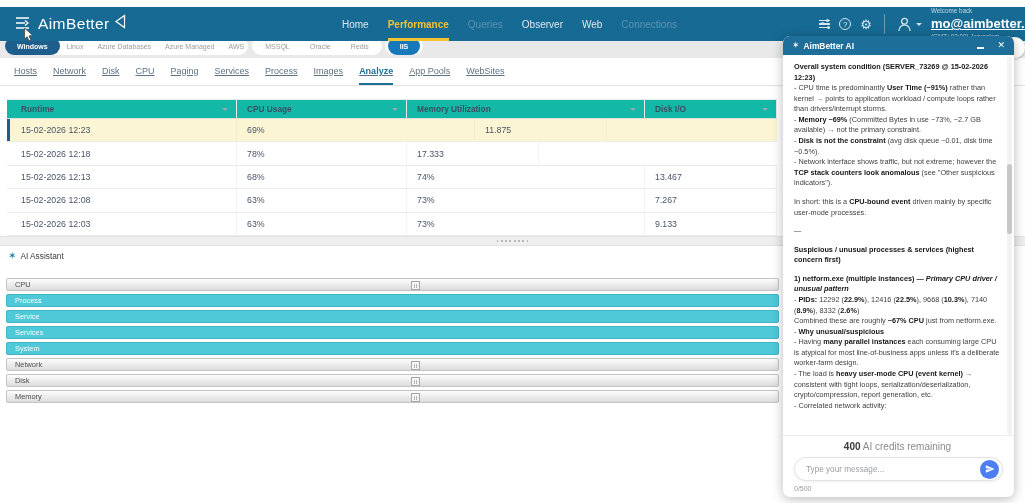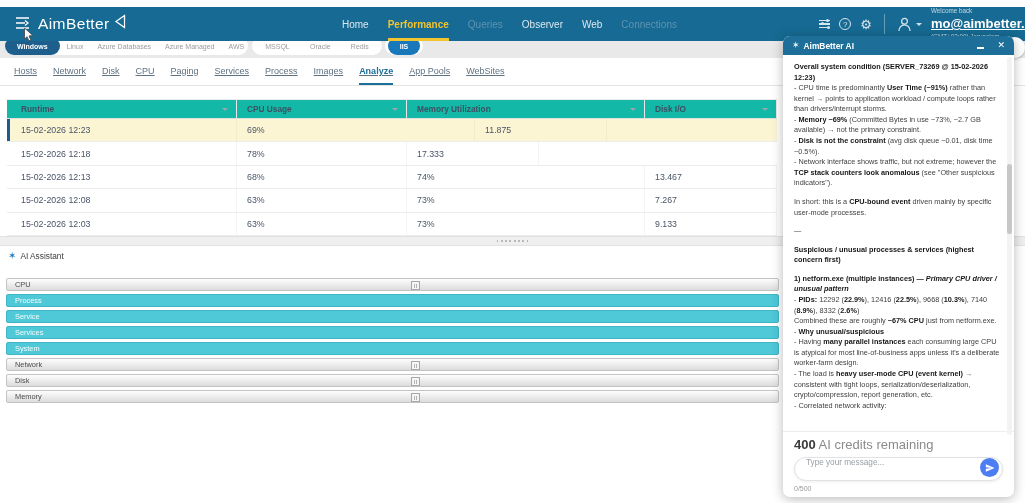--- a/index.html
+++ b/index.html
@@ -121,24 +121,24 @@
   .ai-panel-body { flex:1; overflow:hidden; padding:7px 14px 2px 11px; font-size:7.3px;
     line-height:1.45; color:#3e3e3e; position:relative; }
   .ai-par { margin:0; }
   .ai-par .b { font-weight:bold; color:#161616; }
   .ai-par .i { font-style:italic; }
   .panel-track { position:absolute; right:2px; top:21px; bottom:62px; width:5px;
     background:#f3f3f3; border-radius:3px; z-index:11; }
   .panel-thumb { position:absolute; right:2px; top:128px; width:5px; height:70px;
     background:#c7c7c7; border-radius:3px; z-index:12; cursor:pointer; }
   .ai-panel-footer { flex:none; border-top:1px solid #ededed; padding:3px 11px 5px; }
-  .credits { text-align:left; font-size:13px; color:#8b8b8b; margin:2px 2px 5px 0; }
+  .credits { text-align:center; font-size:10px; color:#8b8b8b; margin:2px 2px 5px 0; }
   .credits b { color:#3a3a3a; }
   .chat-input { height:24px; border:1px solid #e2e2e2; border-radius:13px; display:flex;
-    align-items:flex-start; padding:0 3px 0 11px; box-shadow:0 1px 3px rgba(0,0,0,.07);
+    align-items:center; padding:0 3px 0 11px; box-shadow:0 1px 3px rgba(0,0,0,.07);
     background:#fff; }
   .chat-input input { border:none; outline:none; flex:1; font-size:8.2px; color:#333;
     font-family:"Liberation Sans",sans-serif; background:transparent; min-width:0; }
   .chat-input input::placeholder { color:#9aa0a6; }
   .send-btn { width:19px; height:19px; border-radius:50%; flex:none;
     background:var(--c-send_button_blue,#4d7df2); display:flex; align-items:center;
     justify-content:center; cursor:pointer; }
   .counter { font-size:7px; color:#9a9a9a; margin-top:4px; }
 </style>
 </head>

